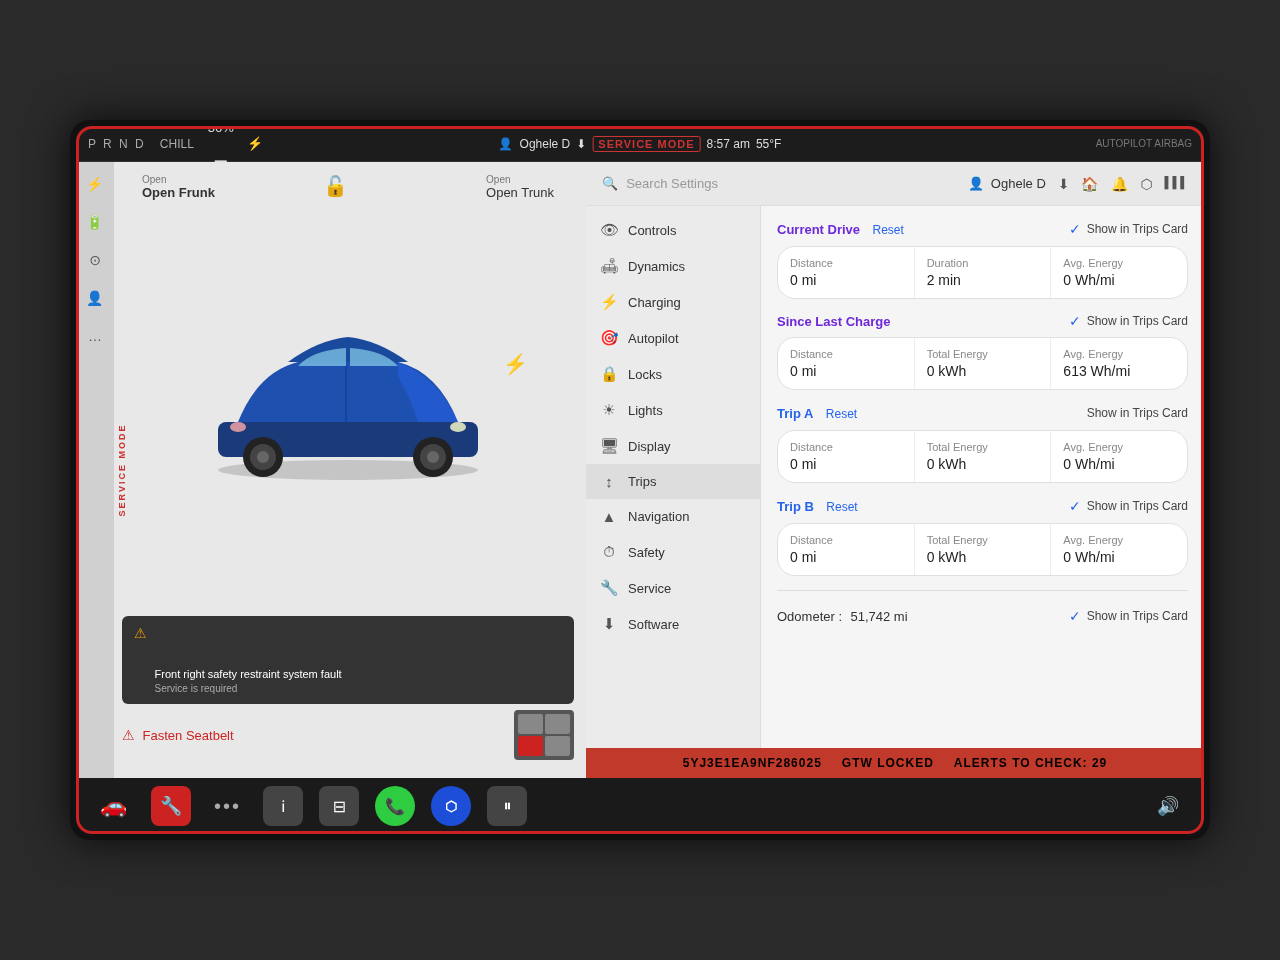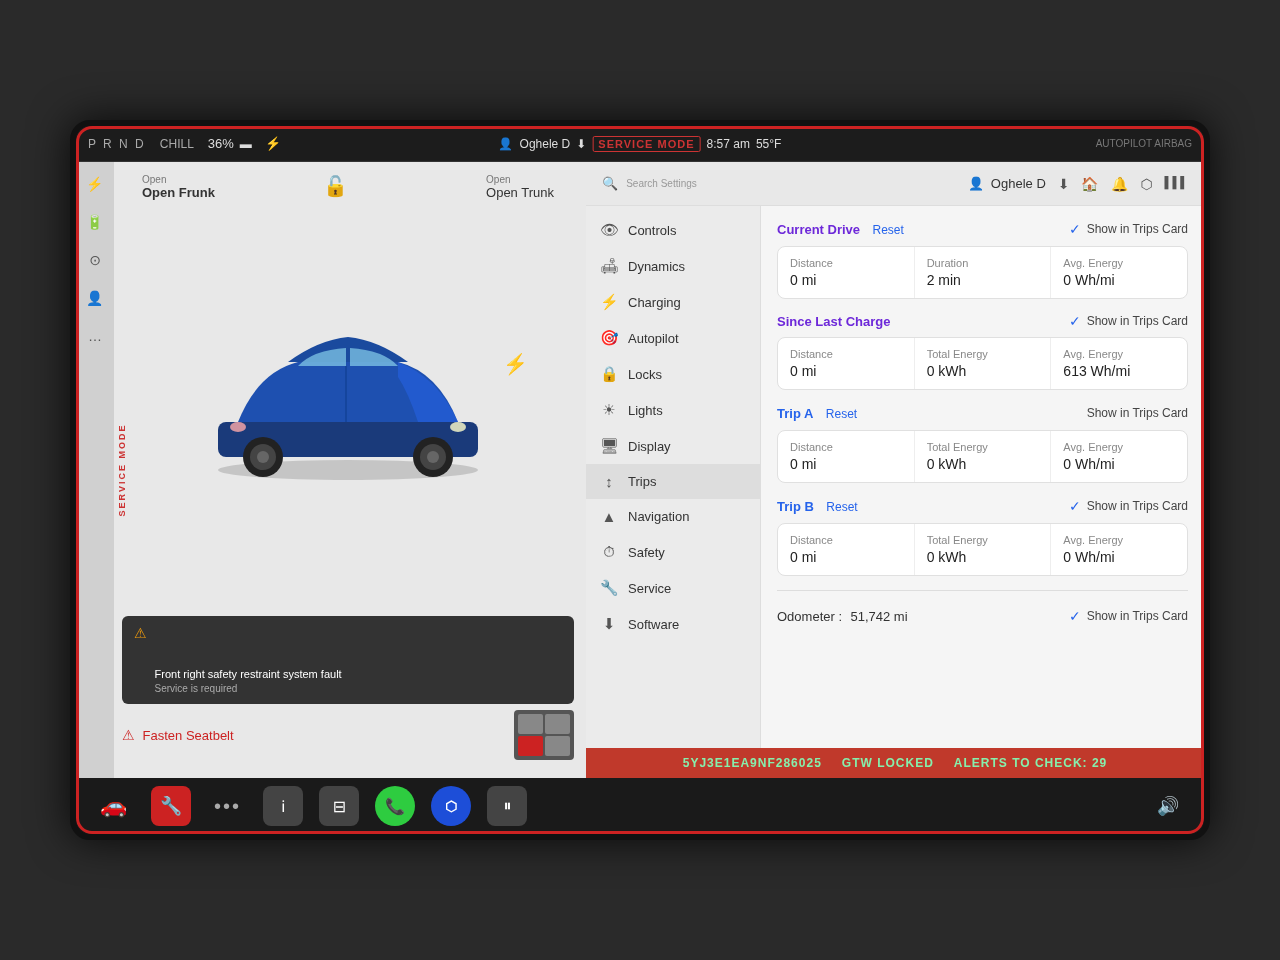--- a/index.html
+++ b/index.html
@@ -60,22 +60,23 @@
     }
 
     .drive-mode {
       color: #aaa;
       font-size: 12px;
     }
 
     .battery-section {
       display: flex;
       align-items: center;
-      gap: 6px;
+      gap: 18px;
       font-size: 13px;
+      flex-direction: column;
     }
 
     .status-bar-center {
       position: absolute;
       left: 50%;
       transform: translateX(-50%);
       display: flex;
       align-items: center;
       gap: 6px;
       font-size: 12px;
@@ -377,21 +378,21 @@
     }
 
     .checkmark {
       color: #2563eb;
       font-size: 14px;
     }
 
     .trip-data-row {
       display: flex;
       background: #fff;
-      border-radius: 8px;
+      border-radius: 18px;
       overflow: hidden;
       border: 1px solid #e0e0e0;
     }
 
     .trip-data-cell {
       flex: 1;
       padding: 10px 12px;
       border-right: 1px solid #eee;
     }
 
@@ -431,21 +432,21 @@
 
     
     .status-bottom {
       height: 30px;
       background: #c0392b;
       display: flex;
       align-items: center;
       justify-content: center;
       gap: 20px;
       font-size: 12px;
-      color: #86efac;
+      color: #000000;
       font-weight: bold;
       letter-spacing: 1px;
     }
 
     
     .taskbar {
       height: 56px;
       background: #1a1a1a;
       display: flex;
       align-items: center;
@@ -600,21 +601,21 @@
           </div>
         </div>
       </div>
     </div>
 
     <div class="right-panel">
 
       <div class="search-header">
         <div class="search-box">
           <span>🔍</span>
-          <span style="color:#999;font-size:10px;text-align:center;">Search Settings</span>
+          <span style="color:#999;font-size:13px;text-align:center;">Search Settings</span>
         </div>
         <div class="header-user">
           <span>👤</span>
           <span>Oghele D</span>
         </div>
         <div class="header-icons">
           <span>⬇</span>
           <span>🏠</span>
           <span>🔔</span>
           <span>⬡</span>

